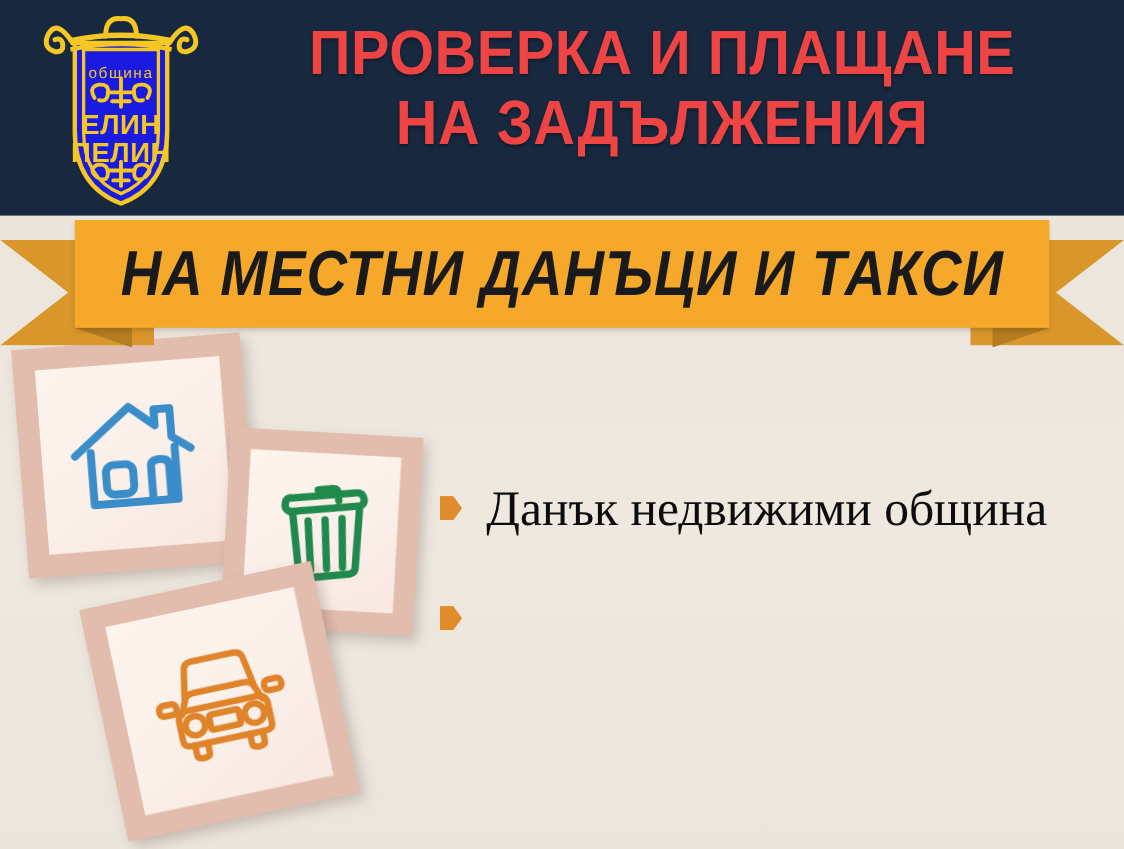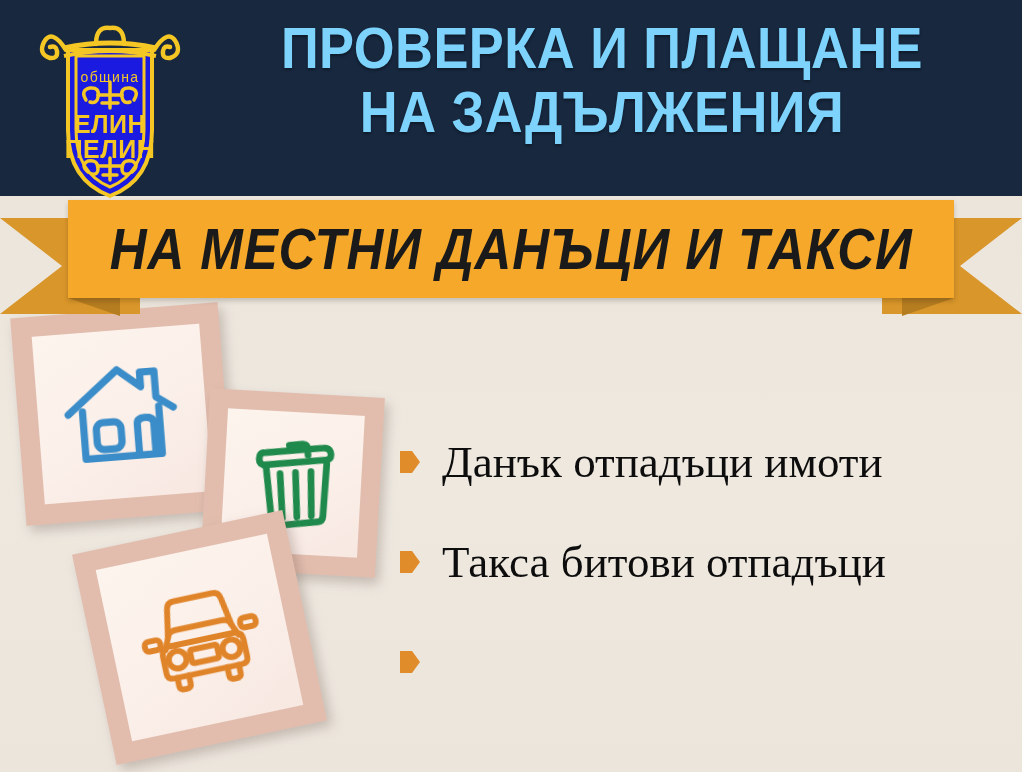--- a/index.html
+++ b/index.html
@@ -30,32 +30,32 @@
     left: 0; top: 0;
     width: 1022px;
     height: 196px;
     background: #17283f;
     z-index: 5;
   }
 
   .crest {
     position: absolute;
     left: 30px;
-    top: 20px;
+    top: 9px;
     width: 160px;
     height: 182px;
   }
 
   .title-block {
     position: absolute;
     left: 196px;
     top: 16px;
     width: 812px;
     text-align: center;
-    color: #7dd3fc;
+    color: #ef4444;
   }
 
   .title-line {
     font-family: "Liberation Sans", sans-serif;
     font-weight: bold;
     font-size: 57px;
     line-height: 64px;
     letter-spacing: 0.5px;
     transform: scaleX(0.92);
     transform-origin: center;
@@ -336,27 +336,23 @@
         </div>
       </div>
     </div>
 
   </div>
 
   <div class="bullets">
 
     <div class="bullet-row">
       <span class="bullet-mark"></span>
-      <span class="bullet-label">Данък отпадъци имоти</span>
-    </div>
+      <span class="bullet-label">Данък недвижими община</span>
+    </div>
+
 
     <div class="bullet-row">
       <span class="bullet-mark"></span>
-      <span class="bullet-label">Такса битови отпадъци</span>
-    </div>
-
-    <div class="bullet-row">
-      <span class="bullet-mark"></span>
     </div>
 
   </div>
 
 </div>
 
 </body></html>

